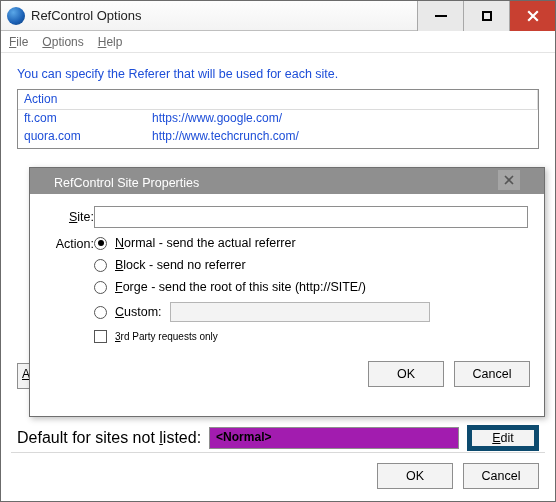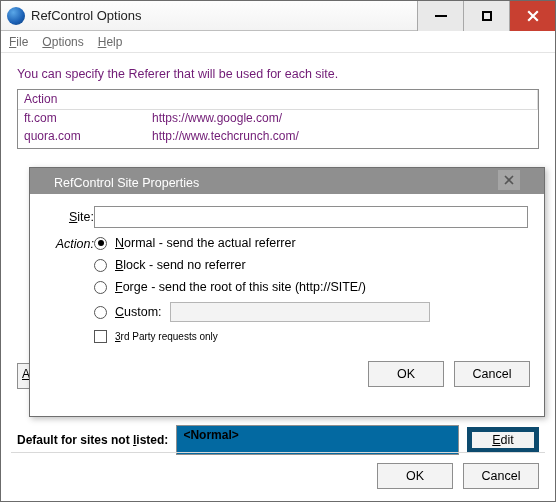--- a/index.html
+++ b/index.html
@@ -40,21 +40,21 @@
   .win-btn .max-box { width: 10px; height: 10px; border: 2px solid #000; }
 
   .menubar {
     height: 22px; display: flex; align-items: center;
     padding: 0 8px; gap: 14px; font-size: 12px; color: #6a6a6a;
     border-bottom: 1px solid #e4e4e4;
   }
   .menubar span { text-decoration: underline dotted transparent; }
   .menubar span::first-letter { text-decoration: underline; }
 
-  .content { padding: 10px 16px 4px 16px; font-size: 12.5px; color: #701a75; }
+  .content { padding: 10px 16px 4px 16px; font-size: 12.5px; color: #1d4ed8; }
 
   .desc { margin: 4px 0 8px 0; }
 
   .table {
     border: 1px solid #8a8a8a;
     background: #fff;
     width: 100%;
     height: 60px;
     overflow: hidden;
   }
@@ -70,25 +70,25 @@
   .left-btn-stub {
     position: absolute; left: 16px; top: 362px;
     width: 30px; height: 26px; border: 1px solid #8e8e8e;
     background: #f3f3f3; font-size: 12px; padding: 3px 4px;
   }
 
   .default-row {
     display: flex; align-items: center; gap: 8px;
     position: absolute; left: 16px; top: 424px; right: 16px;
   }
-  .default-row .lbl { font-size: 12px; font-weight: bold; }
+  .default-row .lbl { font-size: 16px; }
   .default-row .lbl .u { text-decoration: underline; }
   .default-input {
-    flex: 1; height: 30px; border: 1px solid #8e8e8e;
-    background: #0369a1; font-size: 12px; font-weight: bold;
+    flex: 1; height: 22px; border: 1px solid #8e8e8e;
+    background: #a21caf; font-size: 12px; font-weight: bold;
     padding: 2px 6px;
   }
   .edit-btn {
     width: 72px; height: 26px; border: 5px solid #0c4a6e;
     background: #f3f3f3; font-size: 12.5px; cursor: pointer;
   }
   .edit-btn .u { text-decoration: underline; }
 
   .bottom-row {
     position: absolute; right: 16px; bottom: 12px;
@@ -223,21 +223,21 @@
       </div>
     </div>
     <div class="modal-body">
 
       <div class="form-row">
         <div class="form-label"><span class="u">S</span><span>ite:</span></div>
         <input class="text-input" value="" style="">
       </div>
 
       <div class="form-row" style="align-items:flex-start;margin-bottom:0;">
-        <div class="form-label" style="margin-top:1px;font-style:italic;">Action:</div>
+        <div class="form-label" style="margin-top:1px;">Action:</div>
         <div style="flex:1">
           <div class="radio-row" style="margin-left:0">
             <div class="radio checked"></div>
             <span><span class="u">N</span><span>ormal - send the actual referrer</span></span>
           </div>
           <div class="radio-row" style="margin-left:0">
             <div class="radio"></div>
             <span><span class="u">B</span><span>lock - send no referrer</span></span>
           </div>
           <div class="radio-row" style="margin-left:0">

